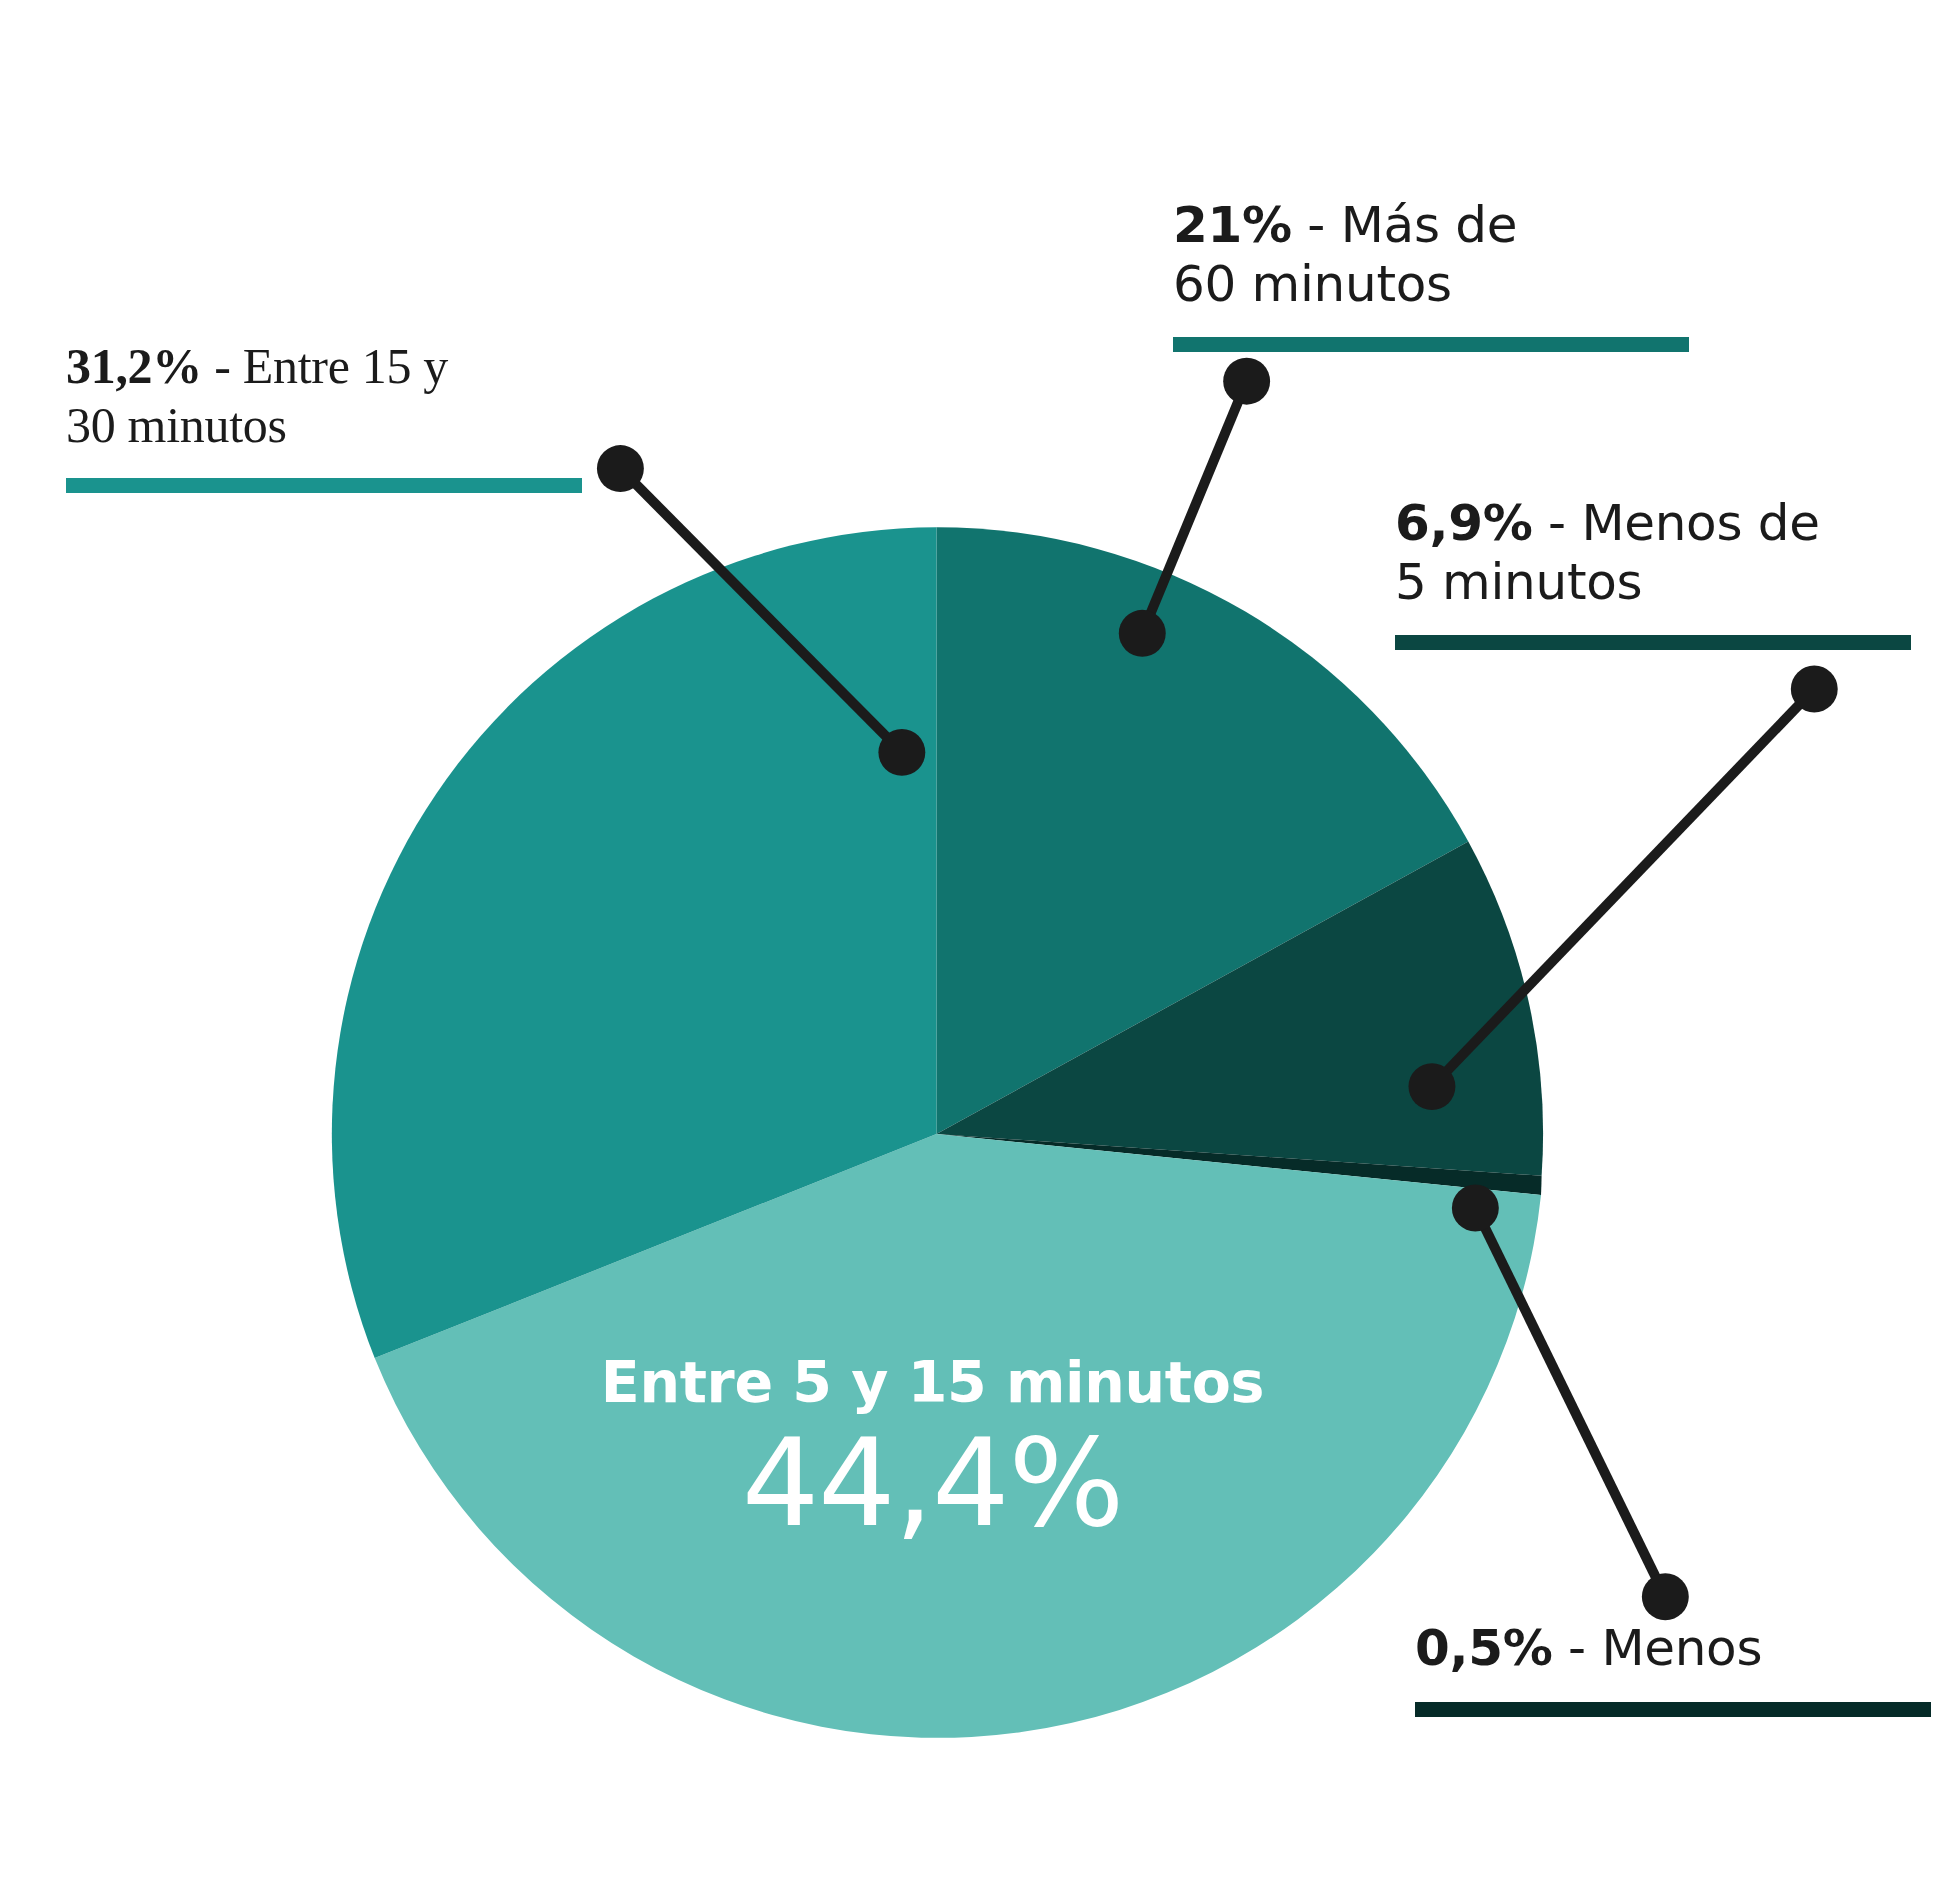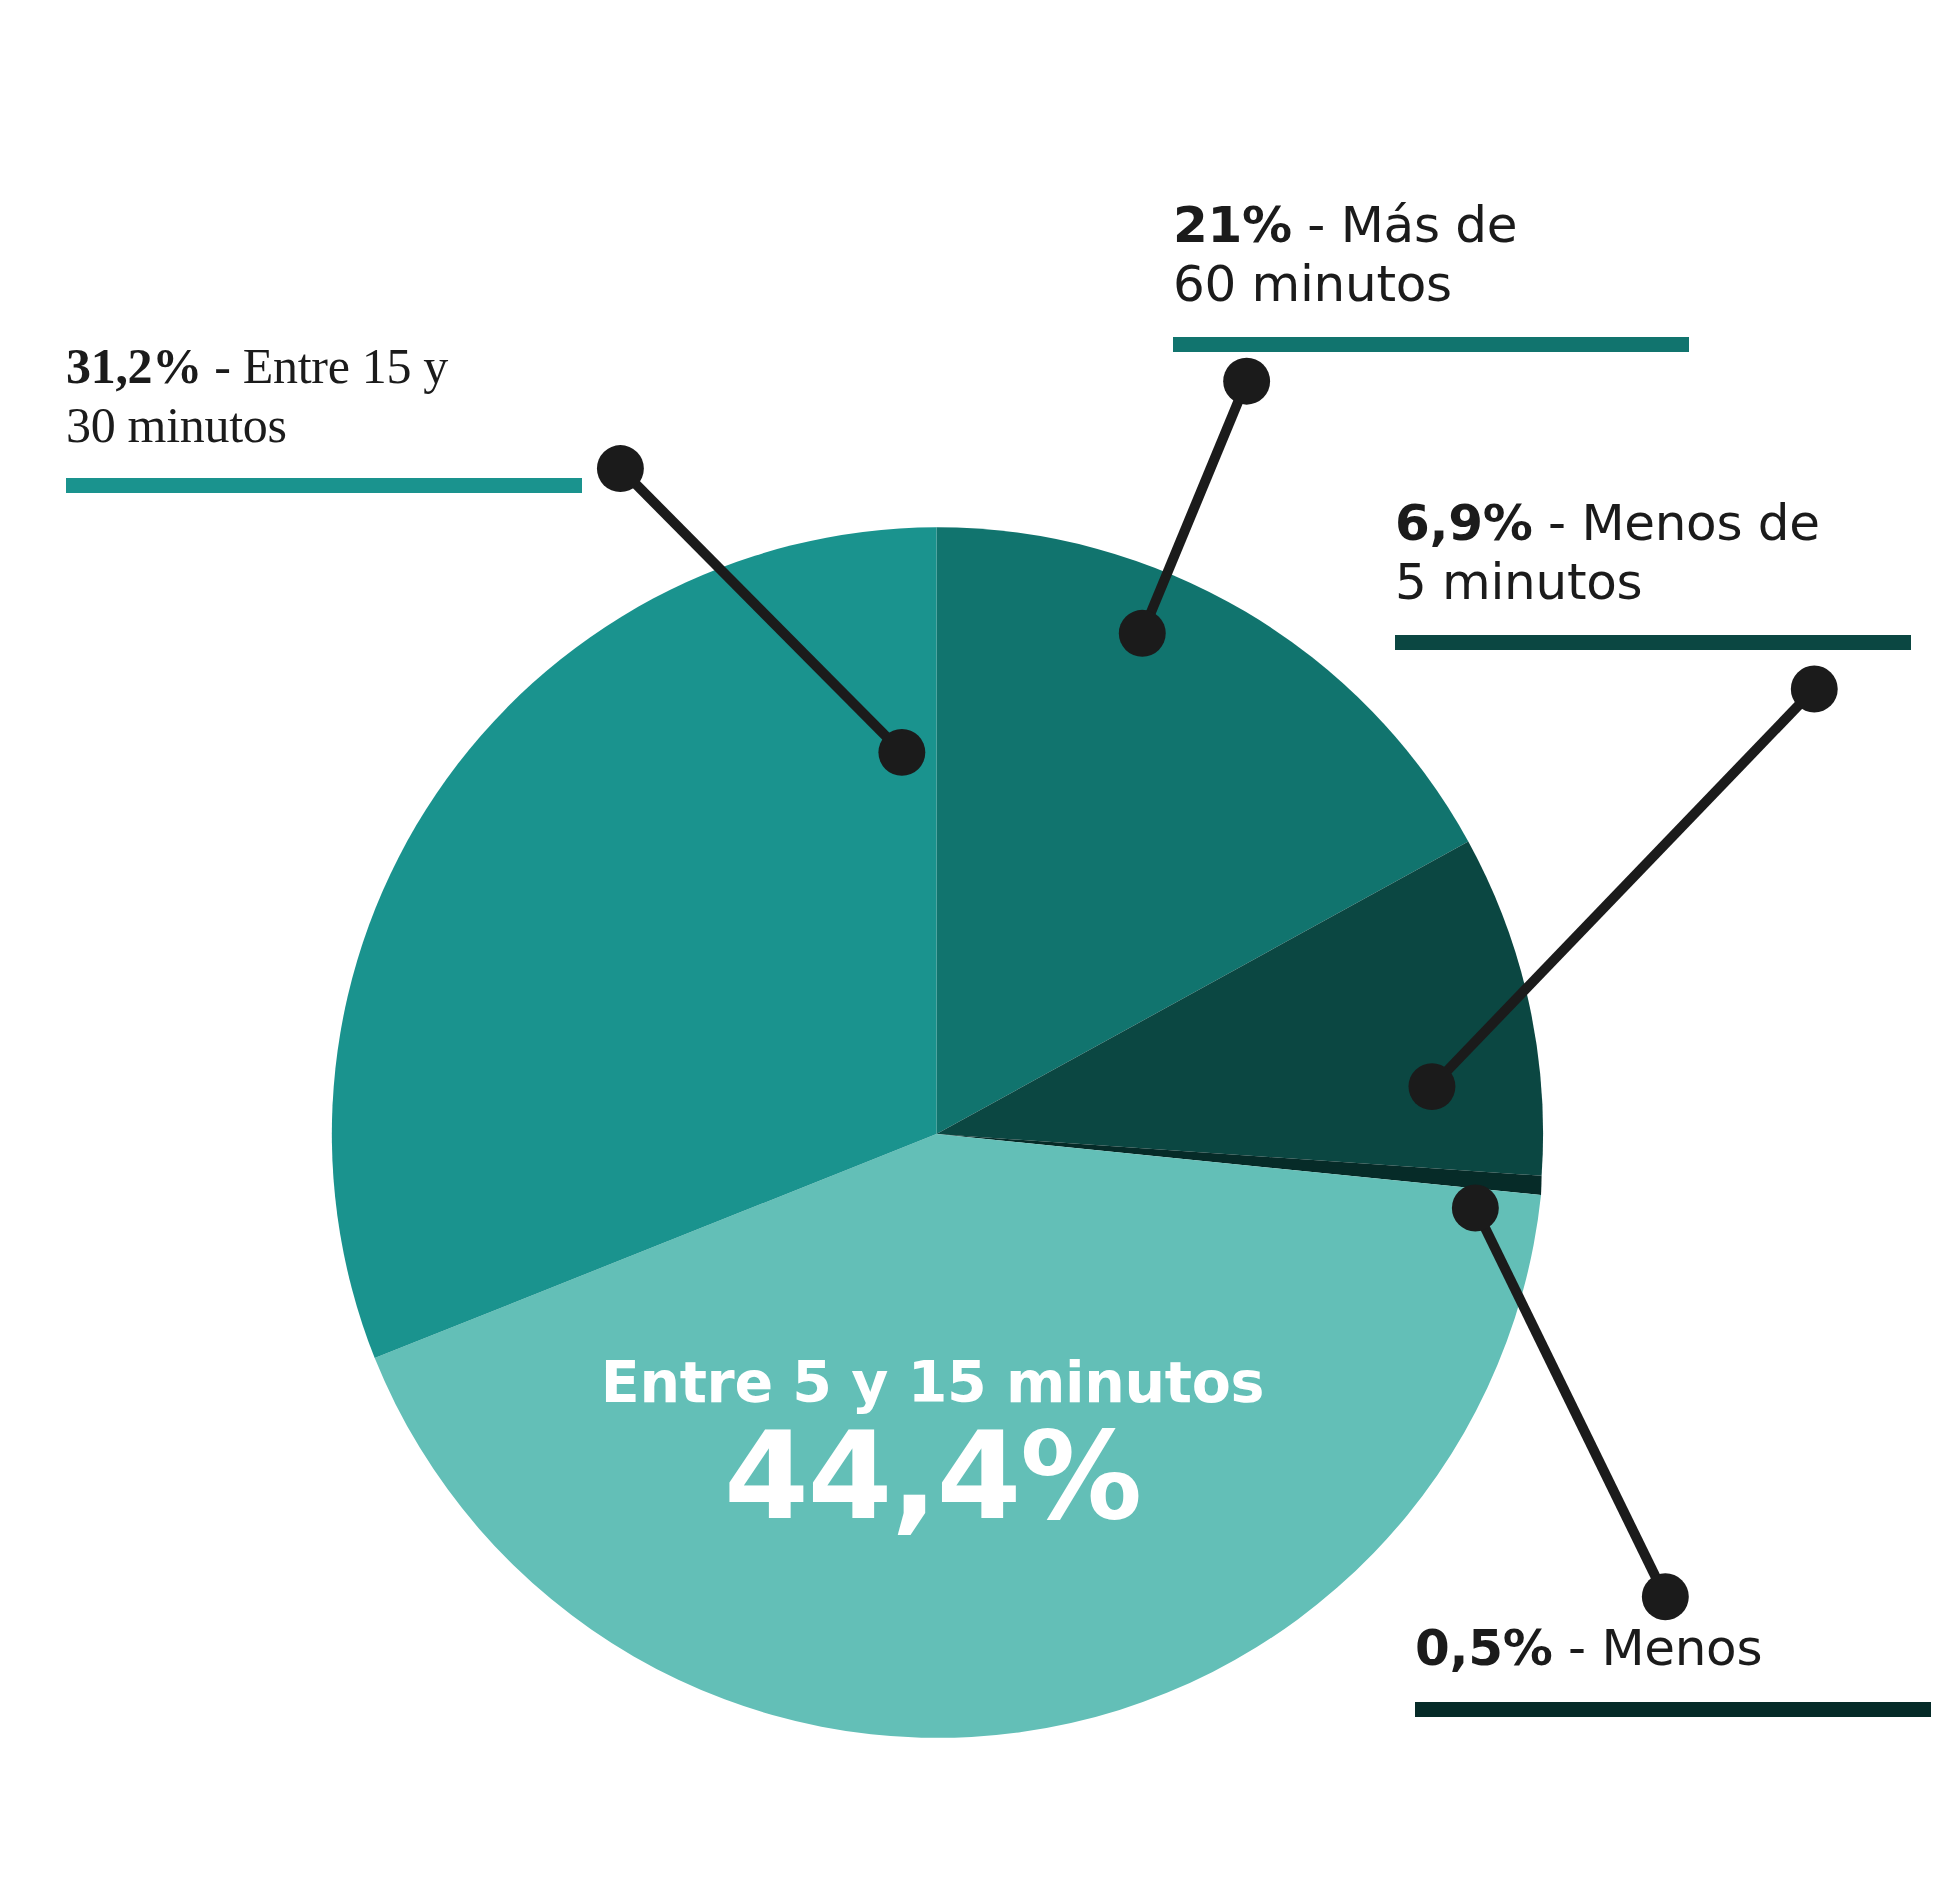--- a/index.html
+++ b/index.html
@@ -77,23 +77,24 @@
   #slice-label-main .cat {
     display: block;
     font-size: 57px;
     font-weight: 700;
     letter-spacing: -0.3px;
     line-height: 1.0;
   }
   #slice-label-main .val {
     display: block;
     font-size: 122px;
-    font-weight: 700;
+    font-weight: 400;
     letter-spacing: -1.2px;
     line-height: 1.08;
+    margin-top: 7px;
   }
 </style>
 </head>
 <body>
 
 <div id="chart-root">
 
   <svg class="pie-svg" viewBox="0 0 3334 3235">
 
     <path fill="#11746E" d="M 1597 1934 L 1597 899 A 1035 1035 0 0 1 2504 1435 Z"></path>

